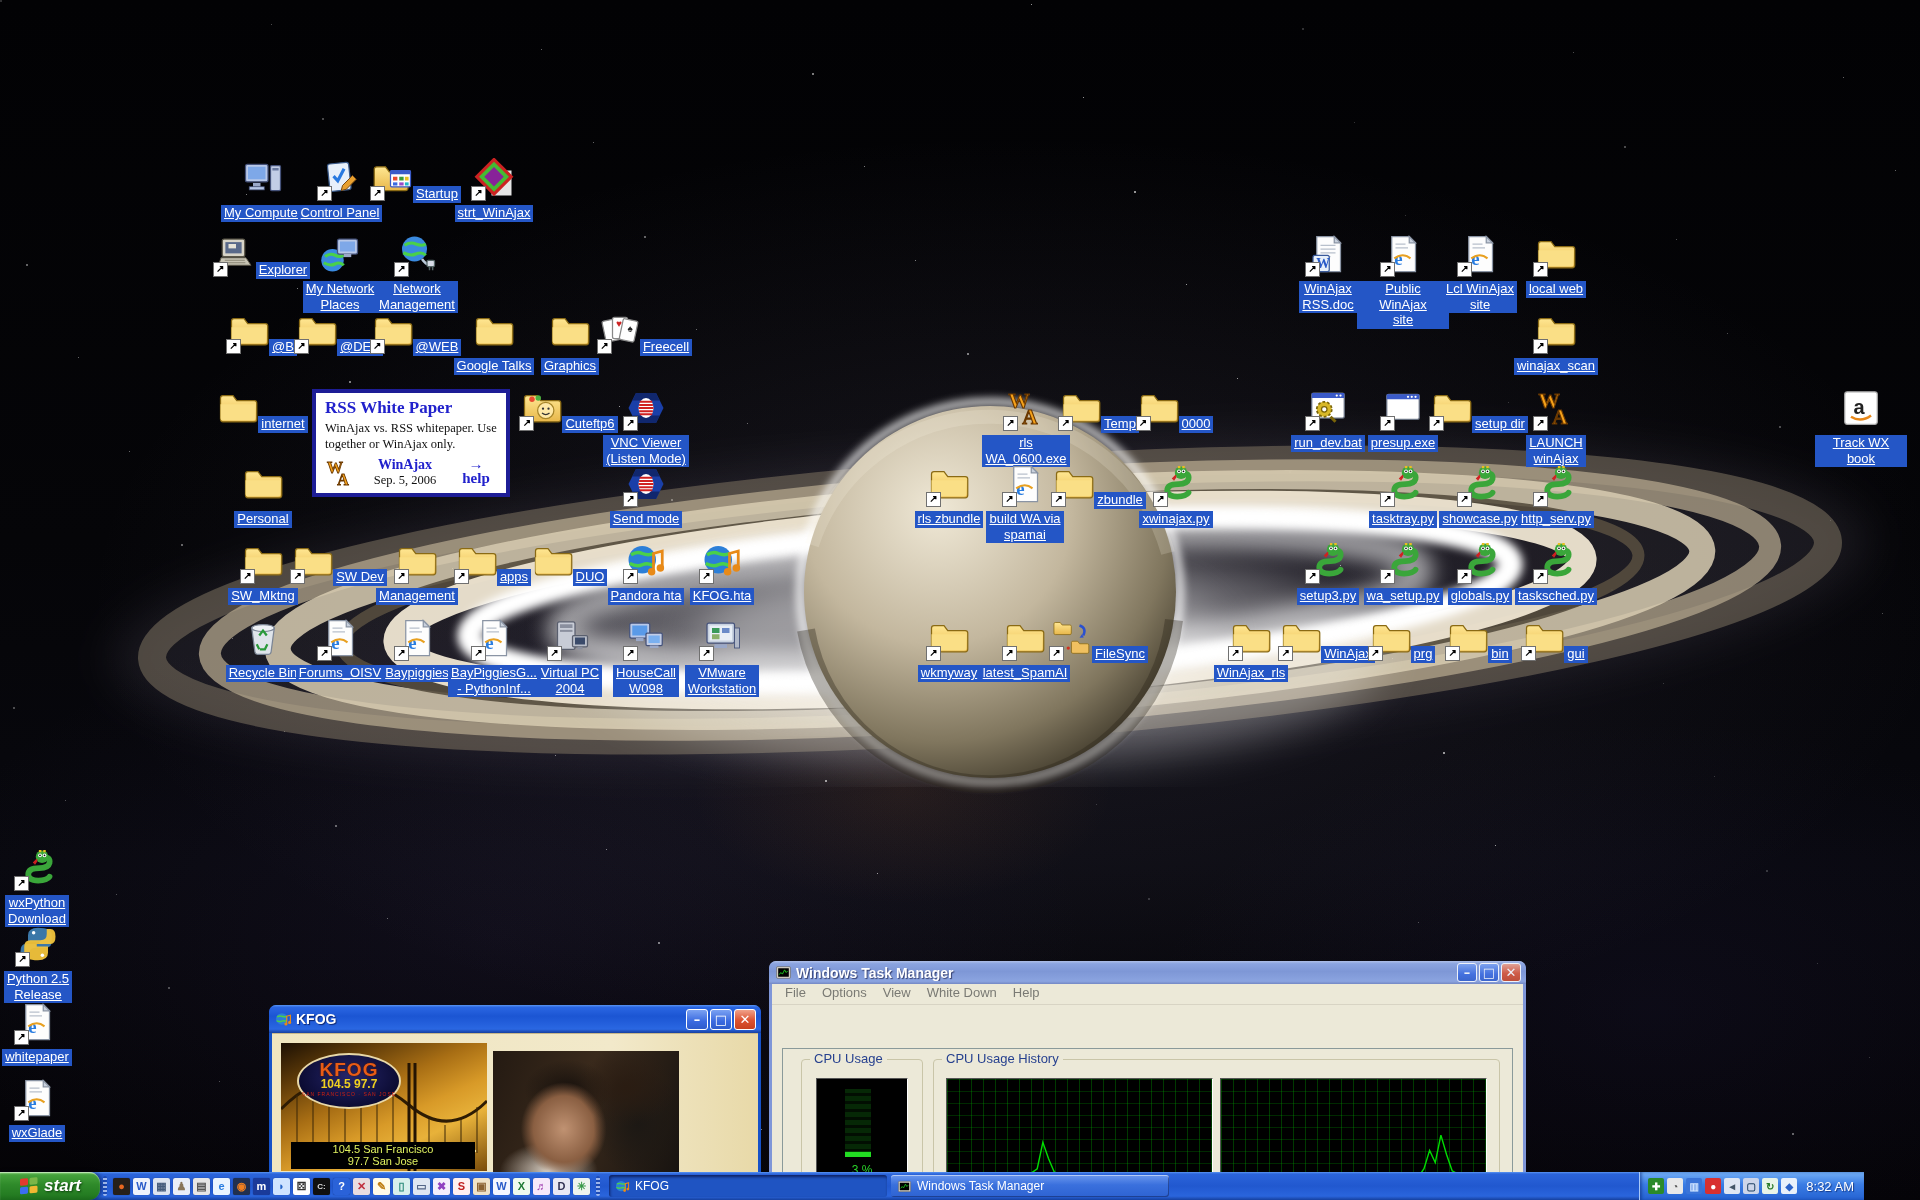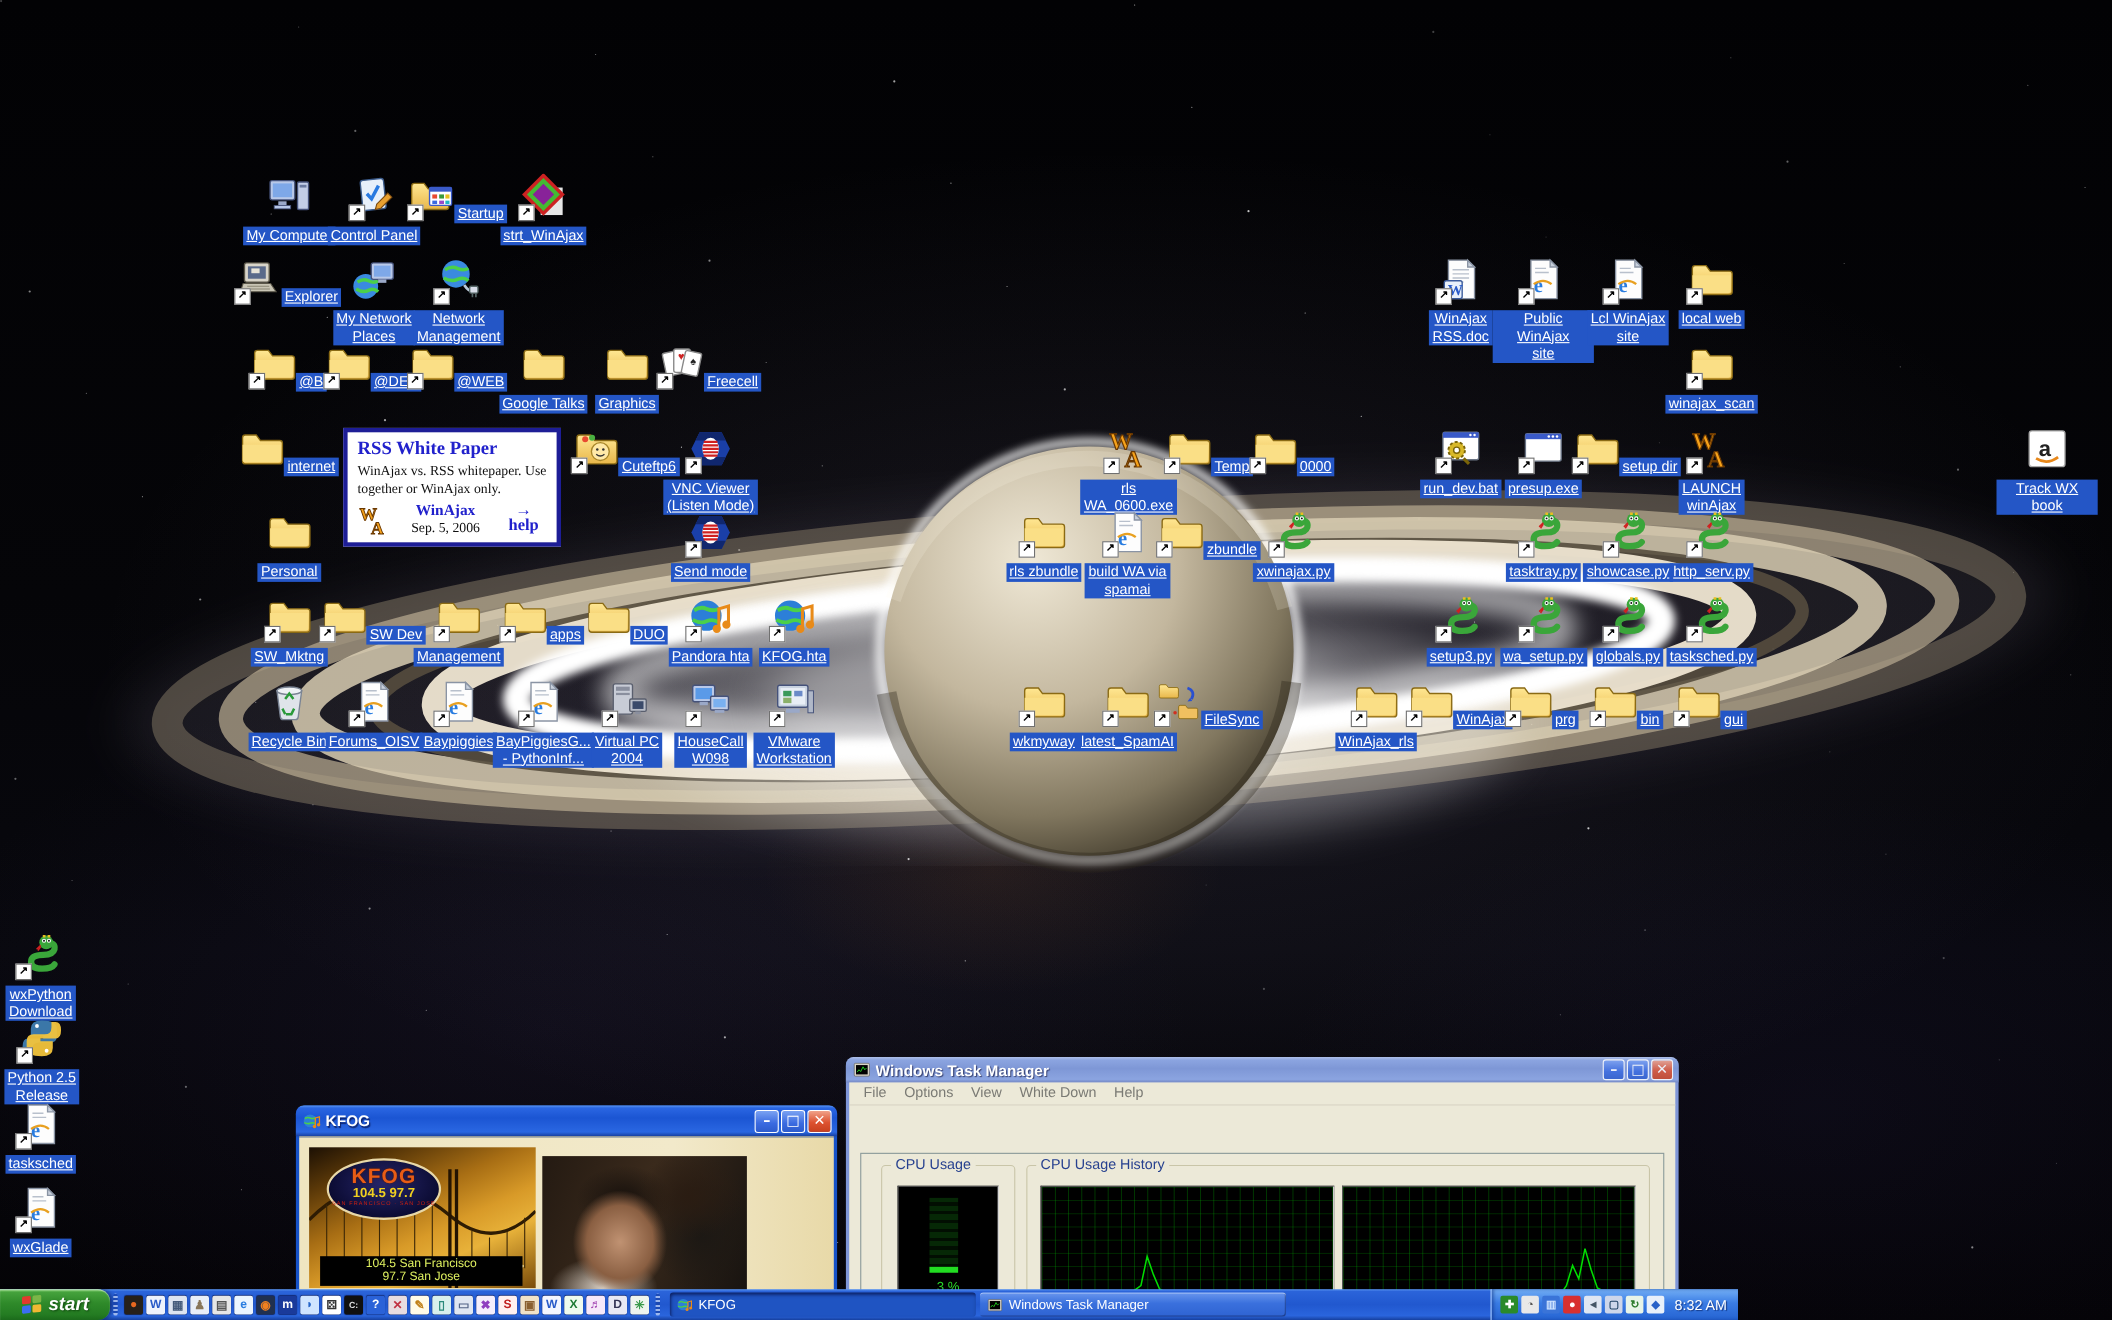--- a/index.html
+++ b/index.html
@@ -124,21 +124,21 @@
   #cpu-pct{position:absolute;left:0;right:0;bottom:4px;text-align:center;color:#2ad52a;font-size:12px;}
   #hist-panels{position:absolute;left:12px;right:12px;top:18px;bottom:10px;display:flex;gap:7px;}
   .hist-panel{flex:1;position:relative;background-color:#000;
       border-top:1px solid #555;border-left:1px solid #555;border-right:1px solid #fff;border-bottom:1px solid #fff;
       background-image:
         linear-gradient(rgba(0,190,0,.22) 1px, transparent 1px),
         linear-gradient(90deg, rgba(0,190,0,.30) 1px, transparent 1px);
       background-size:12px 12px;}
   .hist-panel svg{position:absolute;inset:0;width:100%;height:100%;}
   
-  #taskbar{position:absolute;left:0;bottom:0;width:1580px;height:28px;z-index:10;
+  #taskbar{position:absolute;left:0;bottom:0;width:1864px;height:28px;z-index:10;
       background:linear-gradient(180deg,#5a95f2 0%,#2b64da 7%,#2158cf 50%,#2a65dd 86%,#16409f 100%);
       display:flex;align-items:center;}
   #start-button{height:28px;width:100px;border-radius:0 11px 11px 0;cursor:pointer;
       background:linear-gradient(180deg,#8ed67c 0%,#45a23c 10%,#2f8a2a 45%,#247c22 82%,#1b6a1b 100%);
       box-shadow:inset 0 1px 1px rgba(255,255,255,.5),2px 0 4px rgba(0,0,30,.45);
       display:flex;align-items:center;justify-content:center;gap:5px;flex:0 0 auto;}
   #start-button .start-text{color:#fff;font-weight:bold;font-style:italic;font-size:17px;
       text-shadow:1px 1px 2px rgba(0,40,0,.7);}
   .tb-grip{width:4px;height:20px;margin:0 3px;flex:0 0 auto;
       background:repeating-linear-gradient(0deg,rgba(255,255,255,.55) 0 2px,rgba(20,60,160,.6) 2px 4px);
@@ -696,21 +696,21 @@
     <div class="dicon" style="left: -11px; top: 848px;"><span class="ic-wrap"><svg class="ic">
           <use href="#s-python"></use>
         </svg><span class="sc">↗</span></span><span class="dlabel">wxPython
 Download</span></div>
     <div class="dicon" style="left: -10px; top: 924px;"><span class="ic-wrap"><svg class="ic">
           <use href="#s-pylogo"></use>
         </svg><span class="sc">↗</span></span><span class="dlabel">Python 2.5
 Release</span></div>
     <div class="dicon" style="left: -11px; top: 1002px;"><span class="ic-wrap"><svg class="ic">
           <use href="#s-iedoc"></use>
-        </svg><span class="sc">↗</span></span><span class="dlabel">tasksched</span></div>
+        </svg><span class="sc">↗</span></span><span class="dlabel">whitepaper</span></div>
     <div class="dicon" style="left: -11px; top: 1078px;"><span class="ic-wrap"><svg class="ic">
           <use href="#s-iedoc"></use>
         </svg><span class="sc">↗</span></span><span class="dlabel">wxGlade</span></div>
   </div>
 
 <div id="note-box">
   <div id="note-title">RSS White Paper</div>
   <div id="note-body">WinAjax vs. RSS whitepaper. Use together or WinAjax only.</div>
   <div id="note-foot">
     <svg class="wa-mini">

